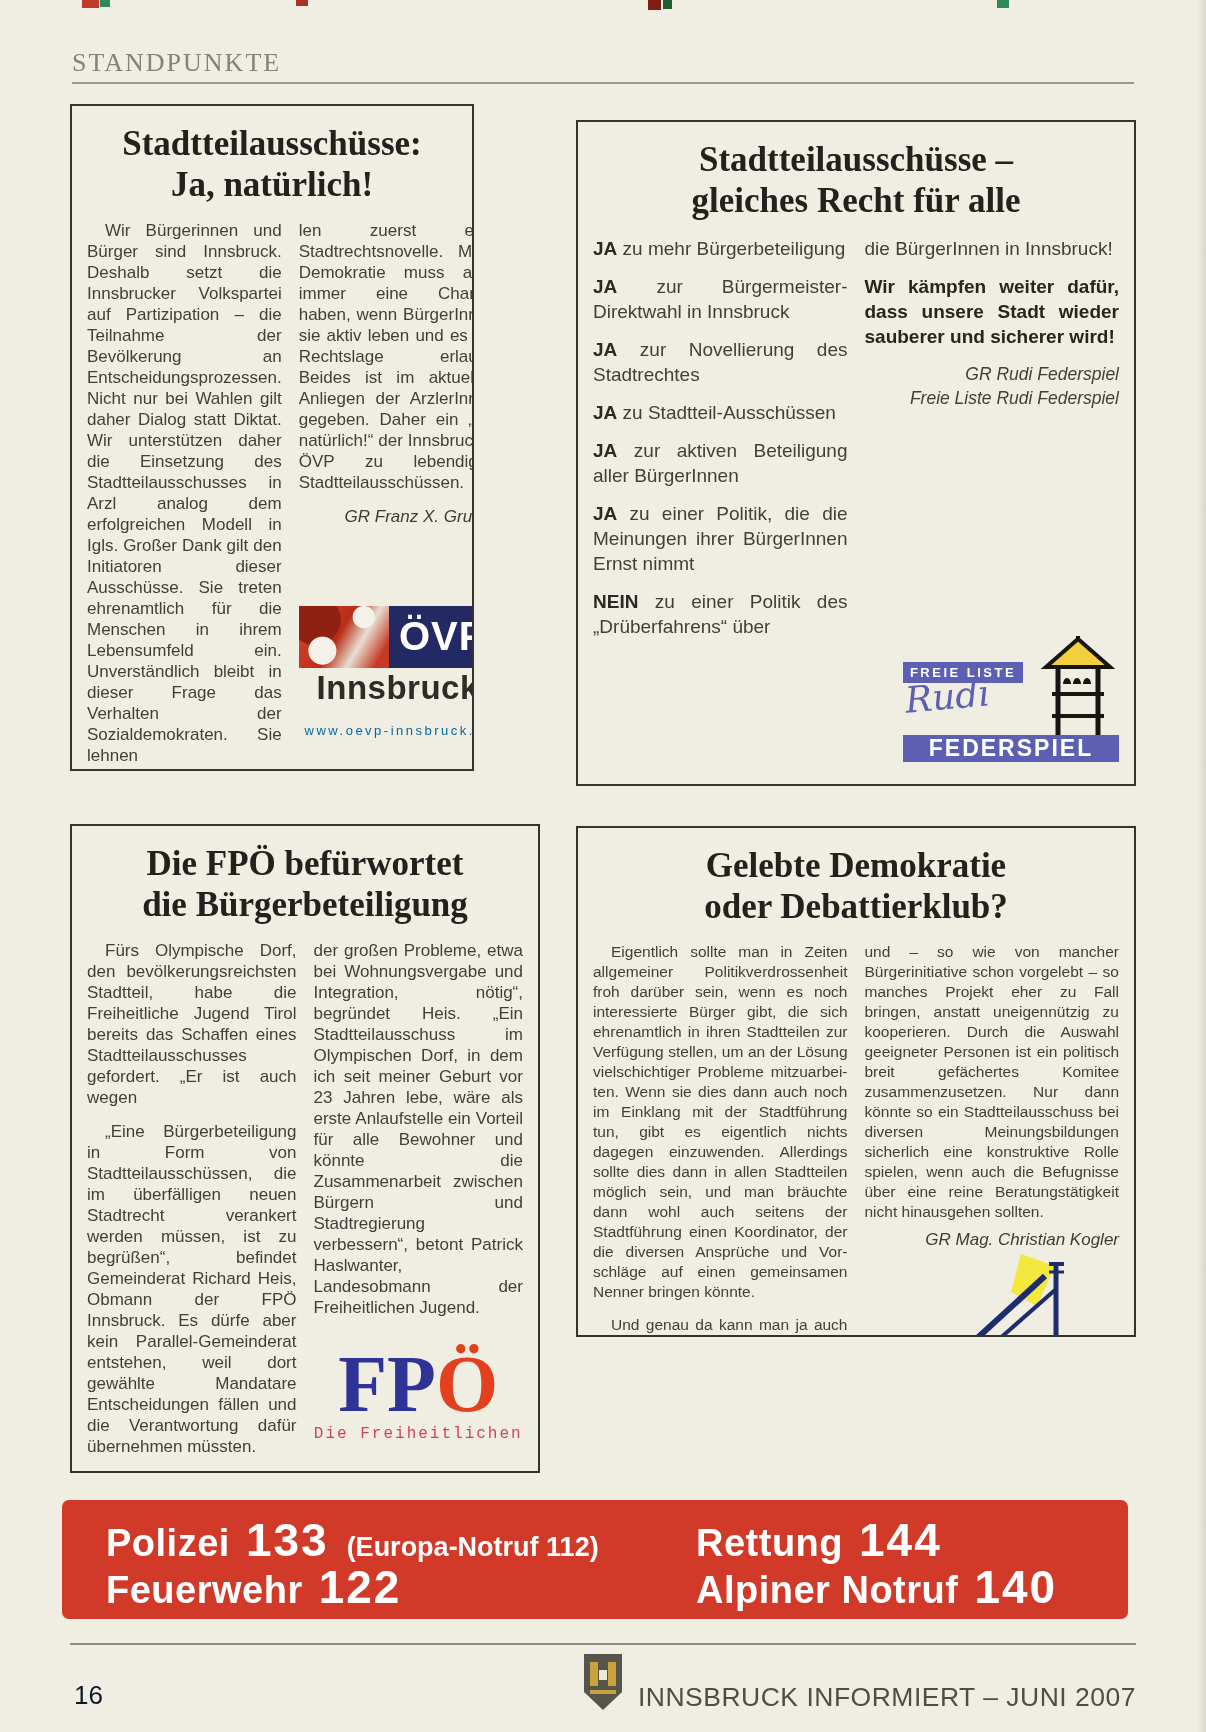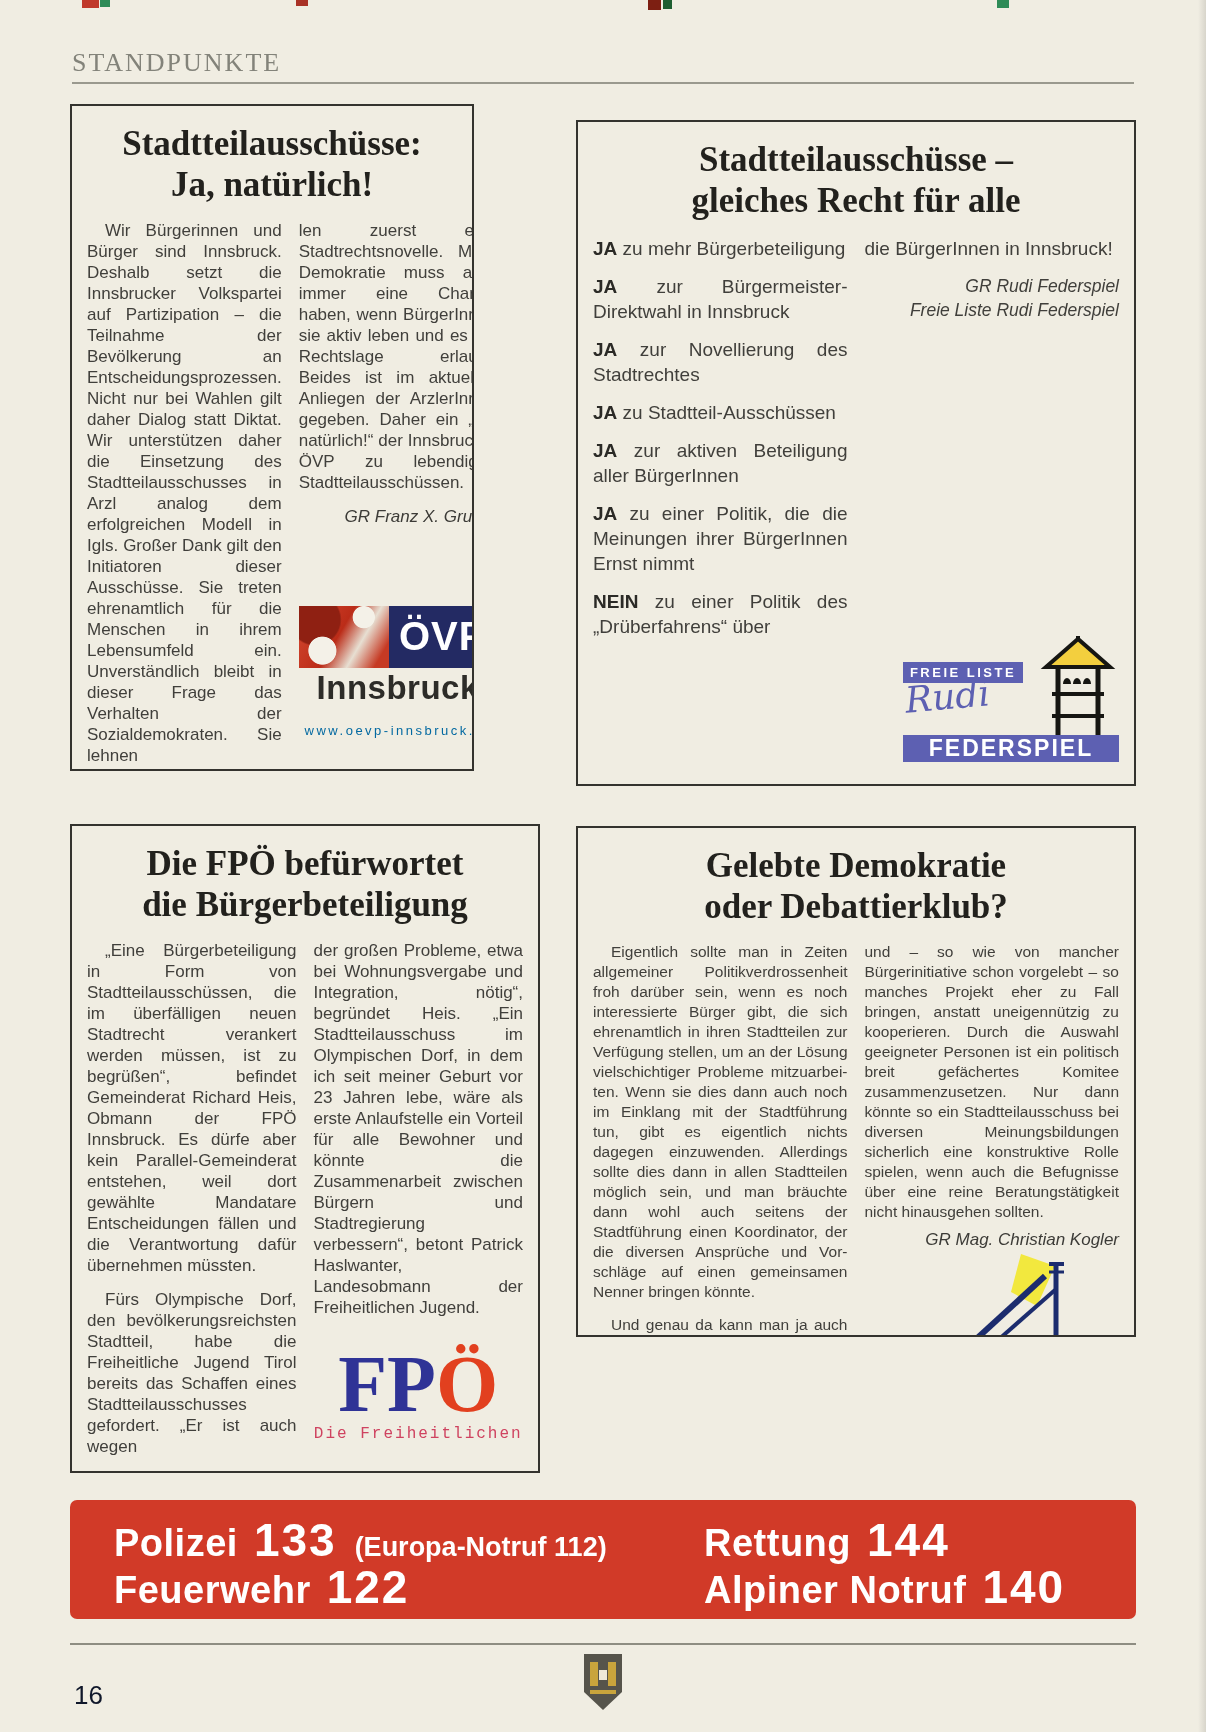--- a/index.html
+++ b/index.html
@@ -87,21 +87,21 @@
   .fpo-fp{ color:#2f3396; }
   .fpo-oe{ color:#e2401f; }
   .fpo-sub{ font-family:"Liberation Mono", monospace; font-size:16px; letter-spacing:2px;
             color:#cf4360; margin-top:2px; }
 
   
   .li-logo{ margin:auto 10px 0 auto; width:150px; text-align:left; }
   .li-text{ font-weight:bold; font-size:22px; line-height:1.08; color:#1c2c6e; margin-left:28px; }
 
   
-  .banner{ position:absolute; left:70px; top:1500px; width:1066px; height:119px;
+  .banner{ position:absolute; left:62px; top:1500px; width:1066px; height:119px;
     background:#d13a28; border-radius:7px; color:#fff; display:flex;
     padding:13px 0 0 44px; }
   .banner-col{ display:flex; flex-direction:column; }
   .banner-col.left{ width:590px; }
   .banner-row{ display:flex; align-items:baseline; height:47px; }
   .banner-label{ font-weight:bold; font-size:38px; letter-spacing:0.5px; }
   .banner-num{ font-weight:bold; font-size:46px; margin-left:16px; letter-spacing:2px; }
   .banner-note{ font-weight:bold; font-size:27px; margin-left:18px; }
 
   
@@ -159,20 +159,21 @@
         <p class="ja-item"><b>JA</b> <span>zu mehr Bürgerbeteiligung</span></p>
         <p class="ja-item"><b>JA</b> <span>zur Bürgermeister-Direktwahl in Innsbruck</span></p>
         <p class="ja-item"><b>JA</b> <span>zur Novellierung des Stadtrechtes</span></p>
         <p class="ja-item"><b>JA</b> <span>zu Stadtteil-Ausschüssen</span></p>
         <p class="ja-item"><b>JA</b> <span>zur aktiven Beteiligung aller BürgerInnen</span></p>
         <p class="ja-item"><b>JA</b> <span>zu einer Politik, die die Meinungen ihrer BürgerInnen Ernst nimmt</span></p>
         <p class="ja-item"><b>NEIN</b> <span>zu einer Politik des „Drüberfahrens“ über</span></p>
       </div>
       <div class="col fl-right">
         <p class="fl-cont">die BürgerInnen in Innsbruck!</p>
+        <p class="fl-slogan">Wir kämpfen weiter dafür, dass unsere Stadt wieder sauberer und sicherer wird!</p>
         <p class="fl-sig">
           <span>GR Rudi Federspiel</span><br>
           <span>Freie Liste Rudi Federspiel</span>
         </p>
         <div class="fl-logo">
           <svg class="fl-tower" width="82" height="124" viewBox="0 0 82 124">
             <polygon points="9,31 41,3 73,31" fill="#f3cf3e" stroke="#161612" stroke-width="4"></polygon>
             <line x1="41" y1="3" x2="41" y2="0" stroke="#161612" stroke-width="4"></line>
             <line x1="21" y1="31" x2="21" y2="122" stroke="#161612" stroke-width="5"></line>
             <line x1="61" y1="31" x2="61" y2="122" stroke="#161612" stroke-width="5"></line>
@@ -189,22 +190,22 @@
     </div>
   </section>
 
   <section class="box box-fpo">
     <h2 class="box-title">
       <span>Die FPÖ befürwortet</span><br>
       <span>die Bürgerbeteiligung</span>
     </h2>
     <div class="cols">
       <div class="col">
+        <p class="indent">Fürs Olympische Dorf, den bevölkerungsreichsten Stadtteil, habe die Freiheitliche Jugend Tirol bereits das Schaffen eines Stadtteilausschusses gefordert. „Er ist auch wegen</p>
         <p class="indent">„Eine Bürgerbeteiligung in Form von Stadtteilausschüssen, die im überfälligen neuen Stadtrecht verankert werden müssen, ist zu begrüßen“, befindet Gemeinderat Richard Heis, Obmann der FPÖ Innsbruck. Es dürfe aber kein Parallel-Gemeinderat entstehen, weil dort gewählte Mandatare Entscheidungen fällen und die Verantwortung dafür übernehmen müssten.</p>
-        <p class="indent">Fürs Olympische Dorf, den bevölkerungsreichsten Stadtteil, habe die Freiheitliche Jugend Tirol bereits das Schaffen eines Stadtteilausschusses gefordert. „Er ist auch wegen</p>
       </div>
       <div class="col">
         <p>der großen Probleme, etwa bei Wohnungsvergabe und Integration, nötig“, begründet Heis. „Ein Stadtteilausschuss im Olympischen Dorf, in dem ich seit meiner Geburt vor 23 Jahren lebe, wäre als erste Anlaufstelle ein Vorteil für alle Bewohner und könnte die Zusammenarbeit zwischen Bürgern und Stadtregierung verbessern“, betont Patrick Haslwanter, Landesobmann der Freiheitlichen Jugend.</p>
         <div class="fpo-logo">
           <div class="fpo-word">
             <span class="fpo-fp">FP</span><span class="fpo-oe">Ö</span>
           </div>
           <div class="fpo-sub">Die Freiheitlichen</div>
         </div>
       </div>
@@ -268,14 +269,15 @@
 
   <div class="footer-rule"></div>
   <div class="footer-page">16</div>
   <svg class="footer-crest" width="44" height="60" viewBox="0 0 44 60">
     <path d="M3 2h38v38L22 58 3 40Z" fill="#56544b"></path>
     <rect x="9" y="10" width="8" height="24" fill="#c9a43c"></rect>
     <rect x="27" y="10" width="8" height="24" fill="#c9a43c"></rect>
     <rect x="18" y="18" width="8" height="10" fill="#efe9d8"></rect>
     <rect x="9" y="38" width="26" height="4" fill="#c9a43c"></rect>
   </svg>
+  <div class="footer-issue">INNSBRUCK INFORMIERT – JUNI 2007</div>
 
 </div>
 
 </body></html>

